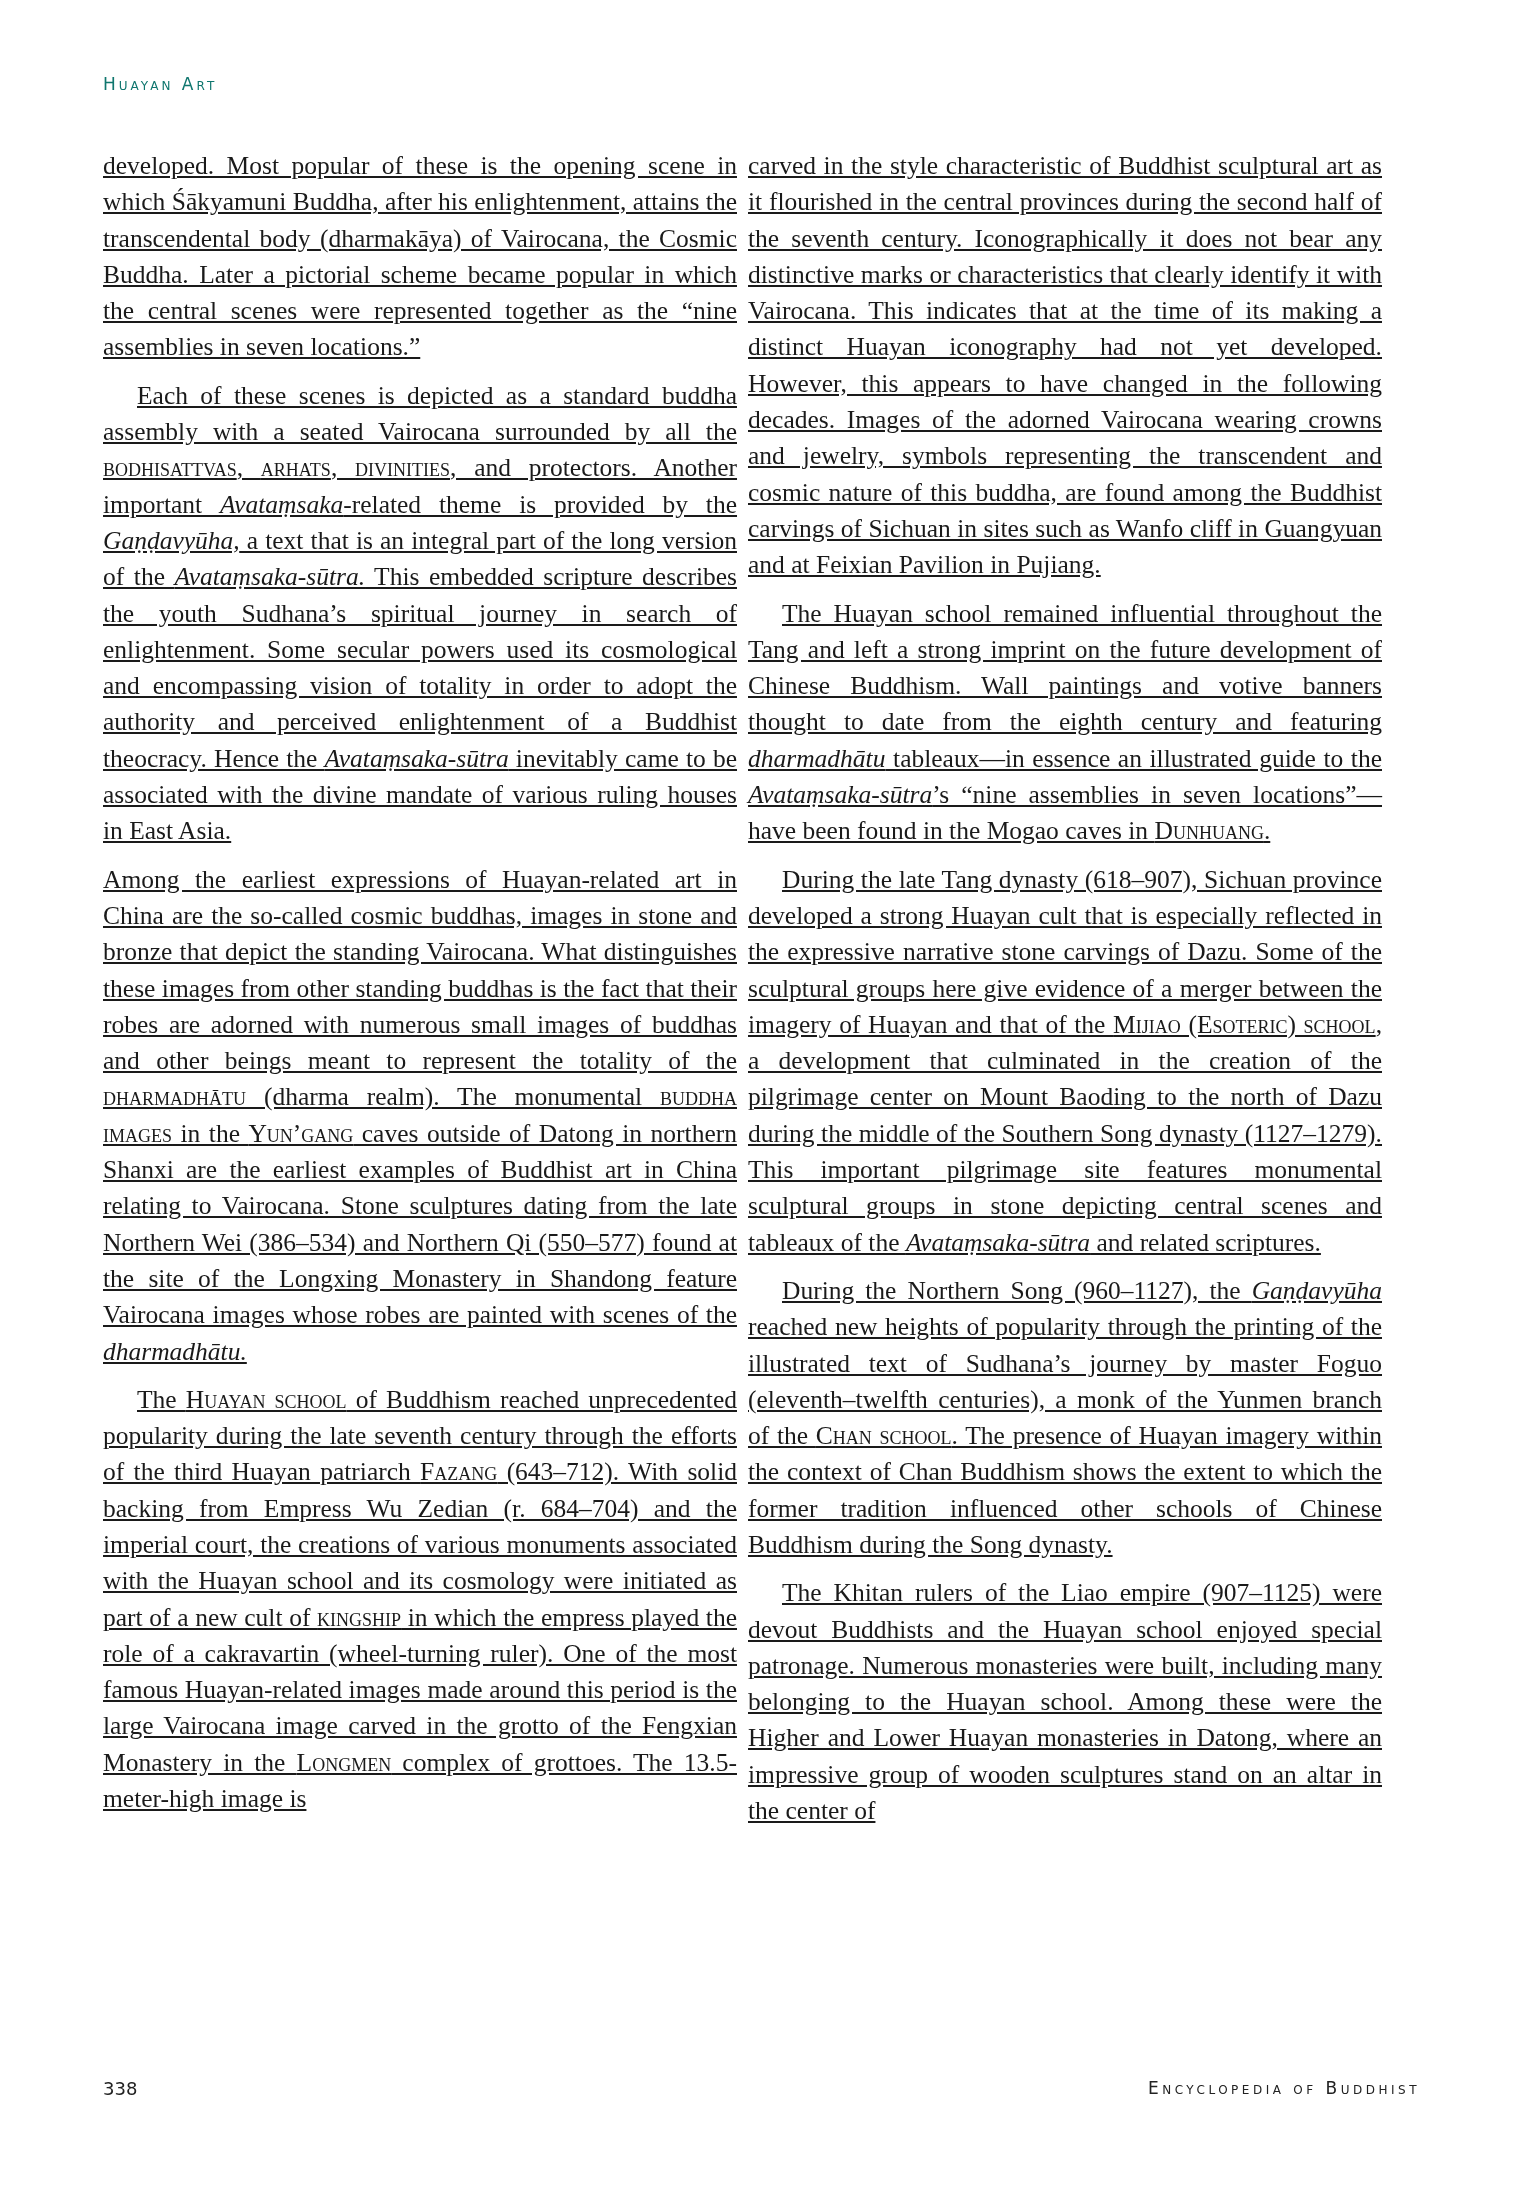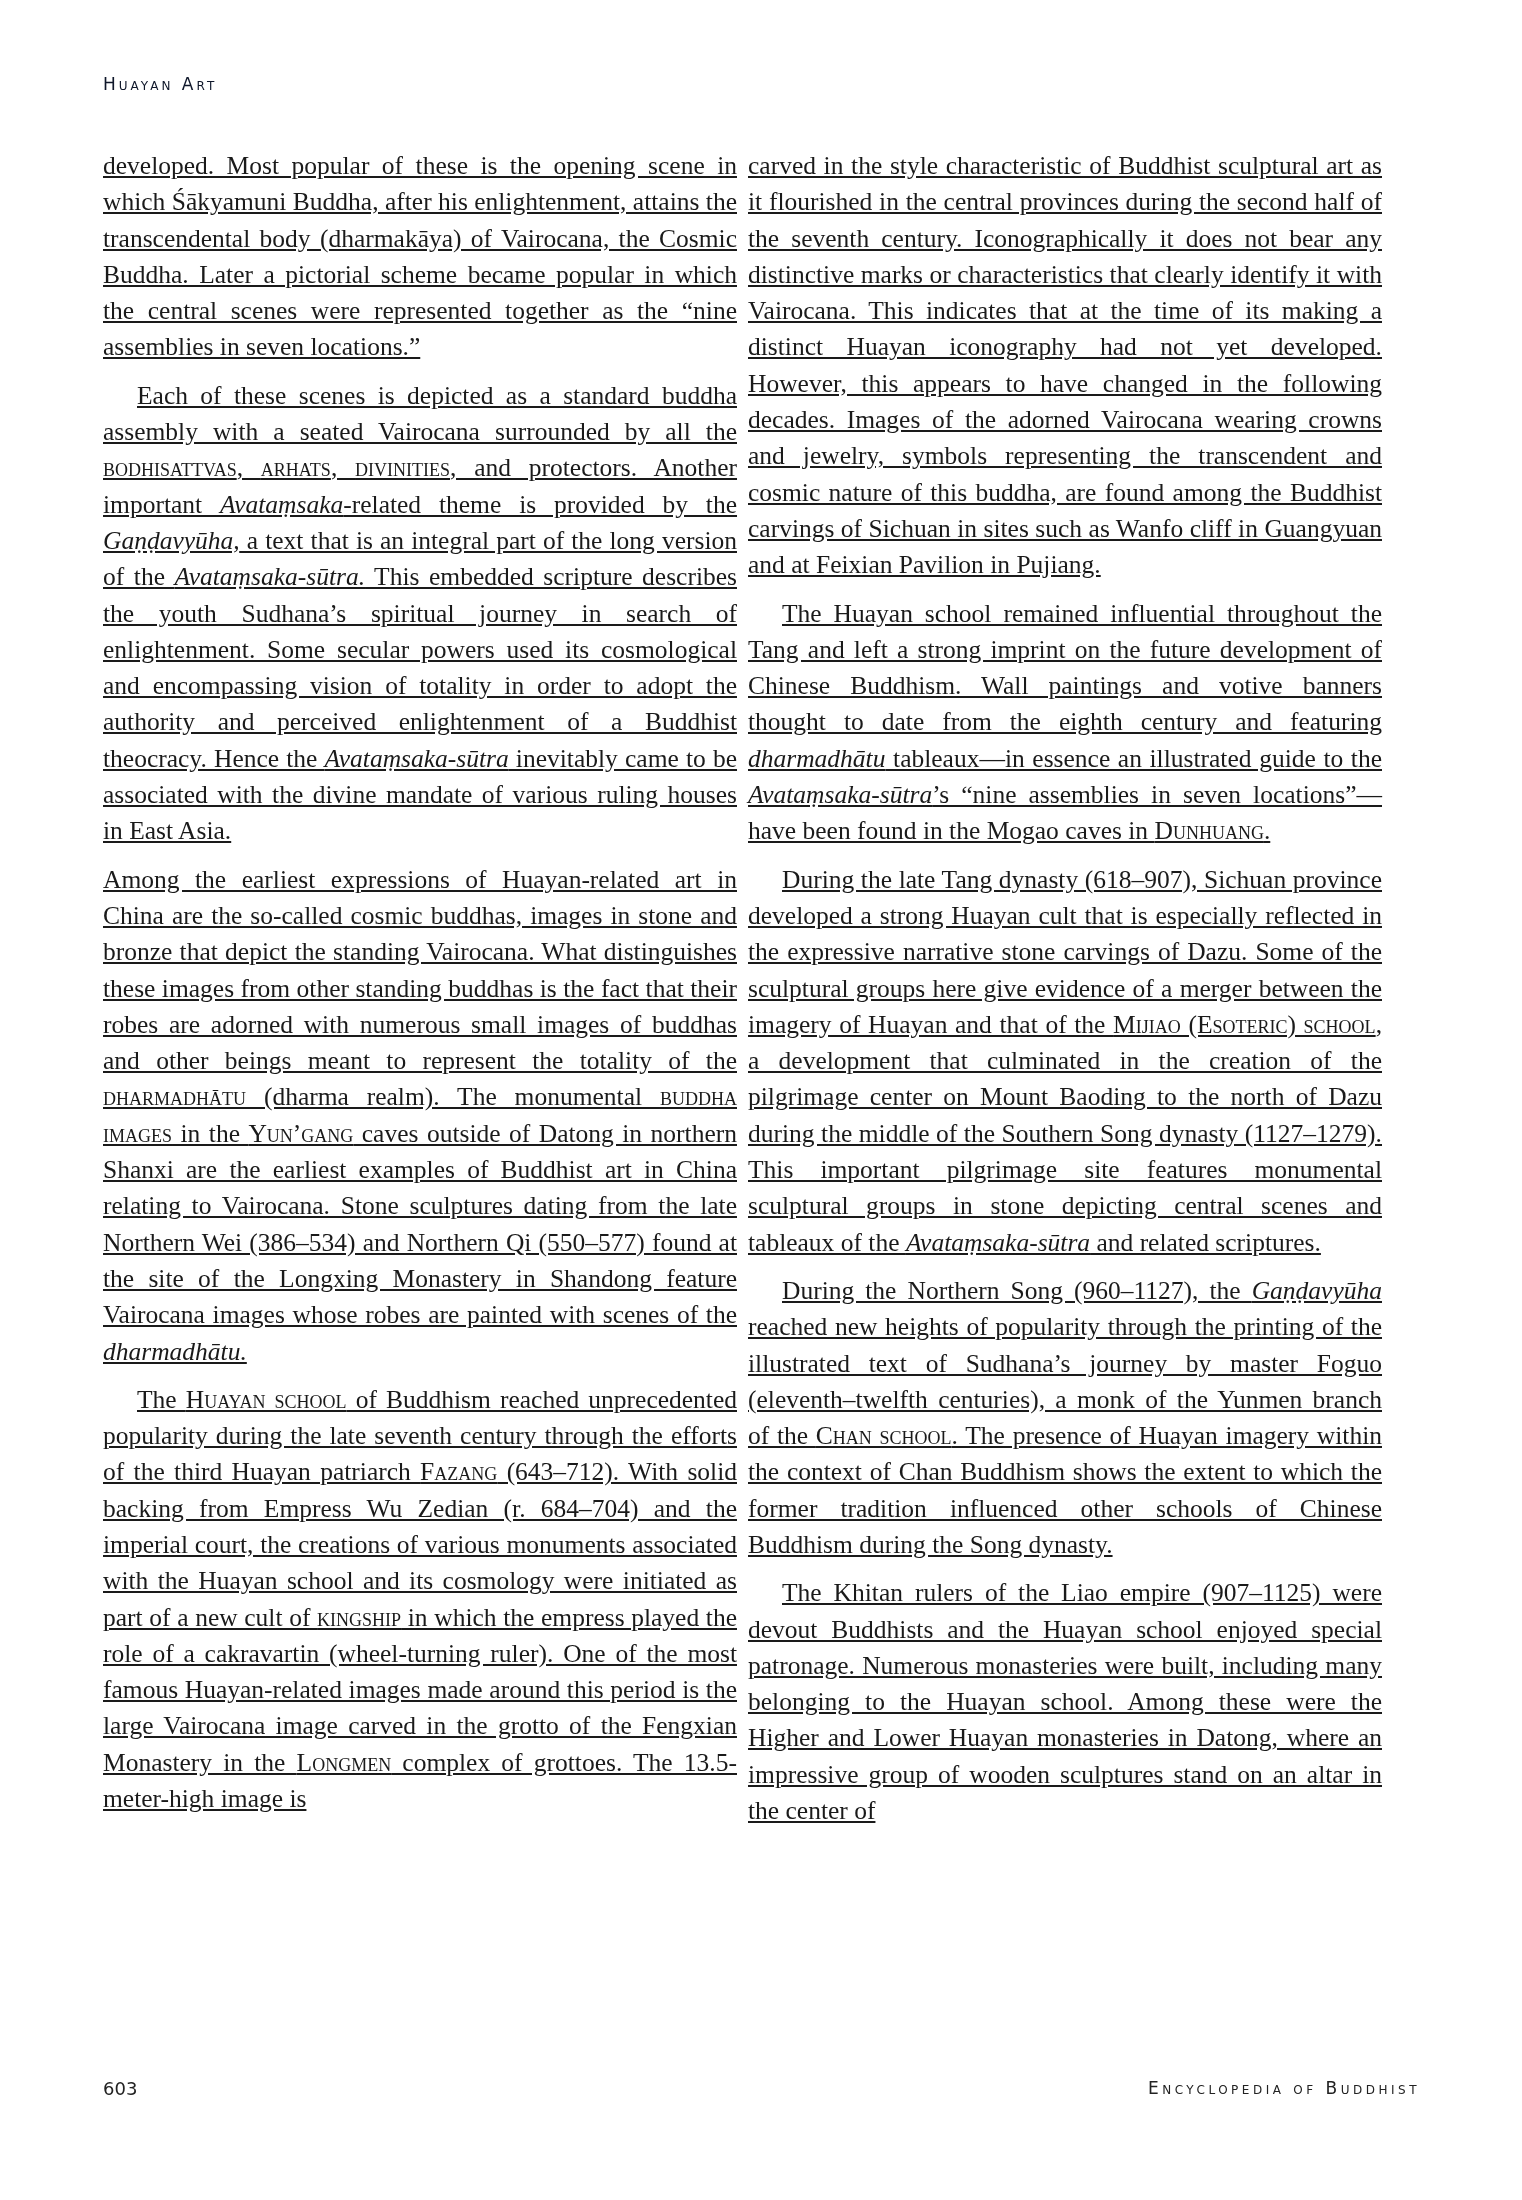--- a/index.html
+++ b/index.html
@@ -1,20 +1,20 @@
 <!DOCTYPE html>
 <html><head>
 <meta charset="utf-8">
 <style>
   html, body { margin: 0; padding: 0; background: #ffffff; }
   body { width: 1522px; height: 2200px; position: relative; overflow: hidden; color: #1a1a1a; }
   .running-head {
     position: absolute; left: 103px; top: 74px;
     font-family: "DejaVu Sans", sans-serif; font-size: 17px;
-    font-variant: small-caps; letter-spacing: 3px; color: #0f172a;
+    font-variant: small-caps; letter-spacing: 3px; color: #0f766e;
   }
   .column {
     position: absolute; top: 148px; width: 634px;
     font-family: "Liberation Serif", serif; font-size: 25.5px; line-height: 36.3px;
     text-align: justify; hyphens: manual;
   }
   .col-left { left: 103px; }
   .col-right { left: 748px; }
   .column p { margin: 0 0 12px 0; text-indent: 34px; text-decoration: underline; }
   .column p.noindent { text-indent: 0; }
@@ -46,14 +46,14 @@
 </div>
 
 <div class="column col-right">
   <p class="noindent"><span>carved in the style characteristic of Buddhist sculptural art as it flourished in the central provinces during the second half of the seventh century. Iconographically it does not bear any distinctive marks or characteristics that clearly identify it with Vairocana. This indicates that at the time of its making a distinct Huayan iconography had not yet developed. However, this appears to have changed in the following decades. Images of the adorned Vairocana wearing crowns and jewelry, symbols representing the transcendent and cosmic nature of this buddha, are found among the Buddhist carvings of Sichuan in sites such as Wanfo cliff in Guangyuan and at Feixian Pavilion in Pujiang.</span></p>
   <p><span>The Huayan school remained influential throughout the Tang and left a strong imprint on the future development of Chinese Buddhism. Wall paintings and votive banners thought to date from the eighth century and featuring </span><em>dharmadhātu</em><span> tableaux—in essence an illustrated guide to the </span><em>Avataṃsaka-sūtra</em><span>’s “nine assemblies in seven locations”—have been found in the Mogao caves in </span><span class="sc">Dunhuang</span><span>.</span></p>
   <p><span>During the late Tang dynasty (618–907), Sichuan province developed a strong Huayan cult that is especially reflected in the expressive narrative stone carvings of Dazu. Some of the sculptural groups here give evidence of a merger between the imagery of Huayan and that of the </span><span class="sc">Mijiao (Esoteric) school</span><span>, a development that culminated in the creation of the pilgrimage center on Mount Baoding to the north of Dazu during the middle of the Southern Song dynasty (1127–1279). This important pilgrimage site features monumental sculptural groups in stone depicting central scenes and tableaux of the </span><em>Avataṃsaka-sūtra</em><span> and related scriptures.</span></p>
   <p><span>During the Northern Song (960–1127), the </span><em>Gaṇḍavyūha</em><span> reached new heights of popularity through the printing of the illustrated text of Sudhana’s journey by master Foguo (eleventh–twelfth centuries), a monk of the Yunmen branch of the </span><span class="sc">Chan school</span><span>. The presence of Huayan imagery within the context of Chan Buddhism shows the extent to which the former tradition influenced other schools of Chinese Buddhism during the Song dynasty.</span></p>
   <p><span>The Khitan rulers of the Liao empire (907–1125) were devout Buddhists and the Huayan school enjoyed special patronage. Numerous monasteries were built, including many belonging to the Huayan school. Among these were the Higher and Lower Huayan monasteries in Datong, where an impressive group of wooden sculptures stand on an altar in the center of</span></p>
 </div>
 
-<div class="footer-page">603</div>
+<div class="footer-page">338</div>
 <div class="footer-title">Encyclopedia of Buddhist</div>
 
 </body></html>

